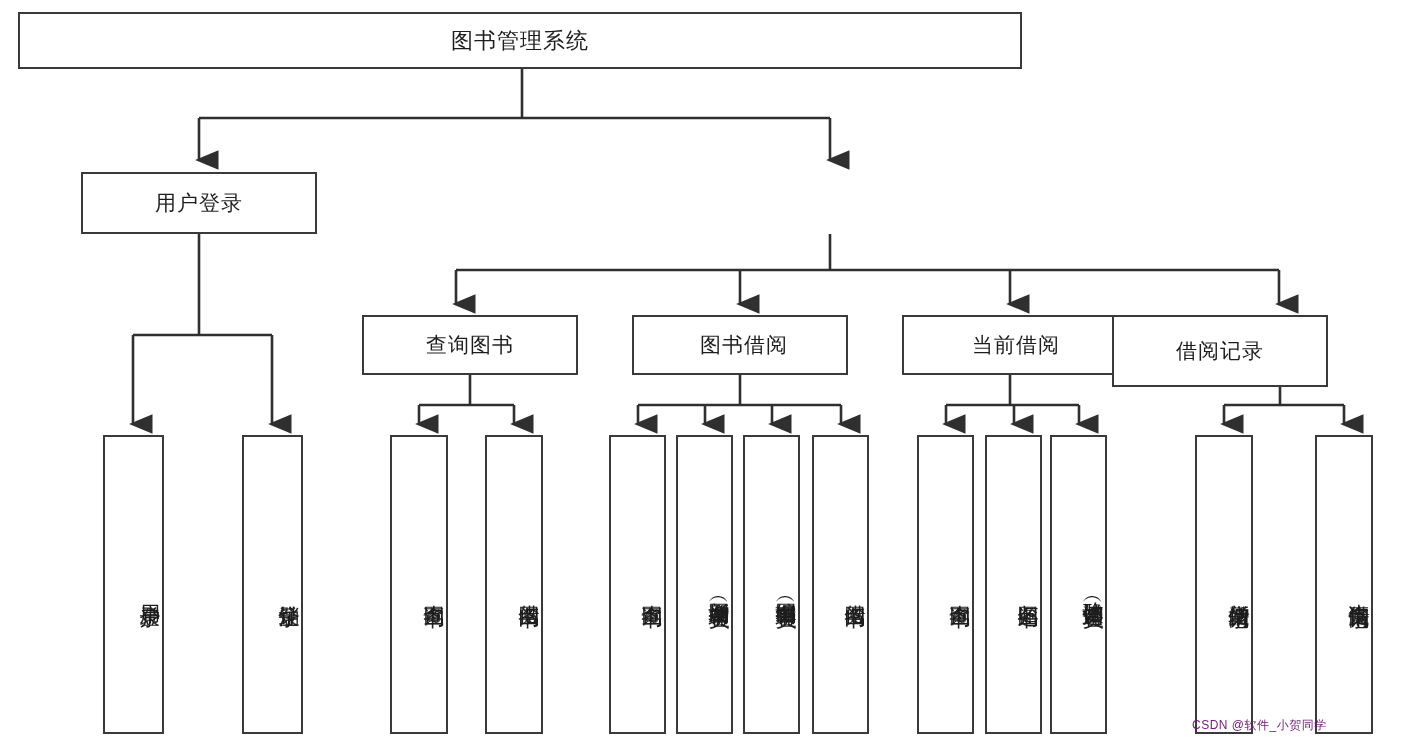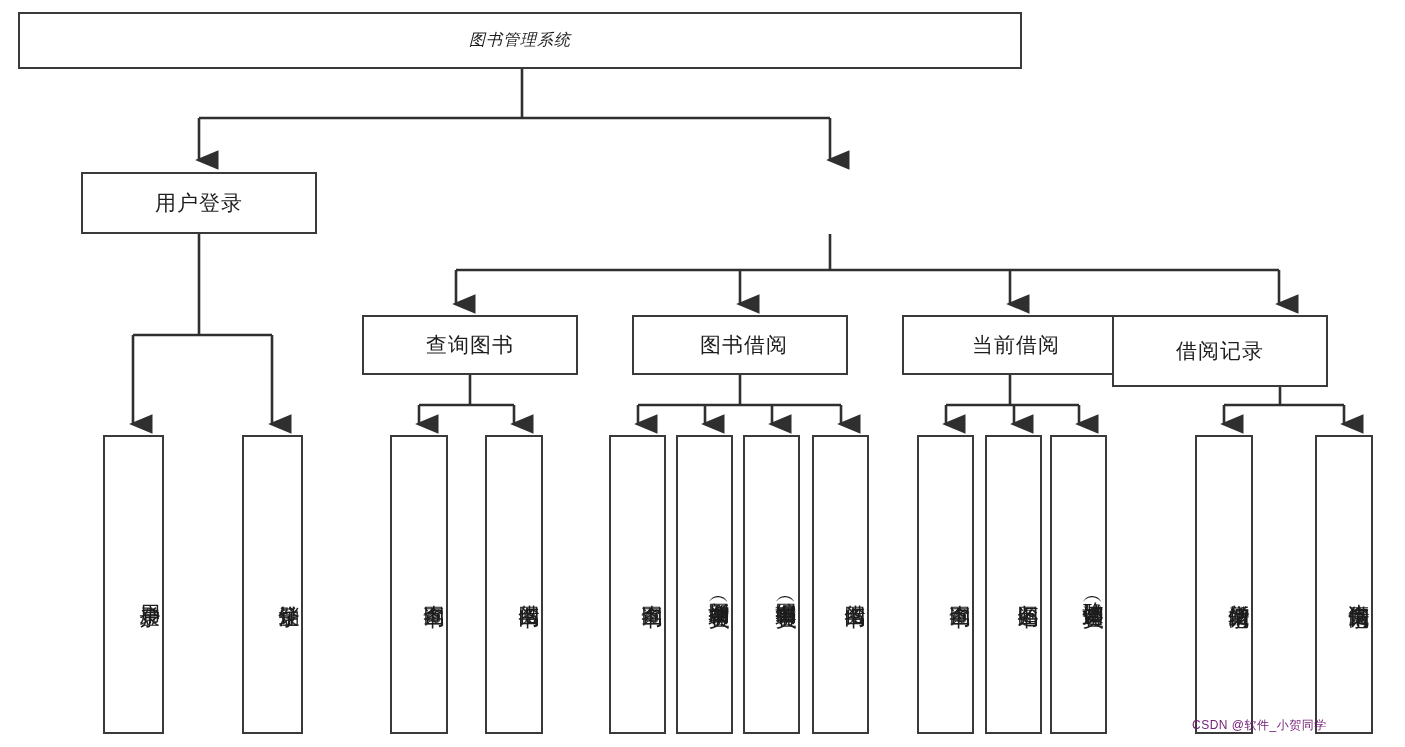--- a/index.html
+++ b/index.html
@@ -43,22 +43,21 @@
     writing-mode: vertical-rl;
     text-orientation: upright;
     font-size: 21px;
     line-height: 1.14;
     padding-top: 10px;
     align-items: flex-start;
     justify-content: center;
     letter-spacing: 1px;
   }
   .node.title {
-    font-size: 16px;
-    font-style: italic;
+    font-size: 22px;
   }
   .watermark {
     position: absolute;
     color: #701a75;
     font-size: 12px;
     white-space: nowrap;
     letter-spacing: 0.5px;
   }
 </style>
 </head>

